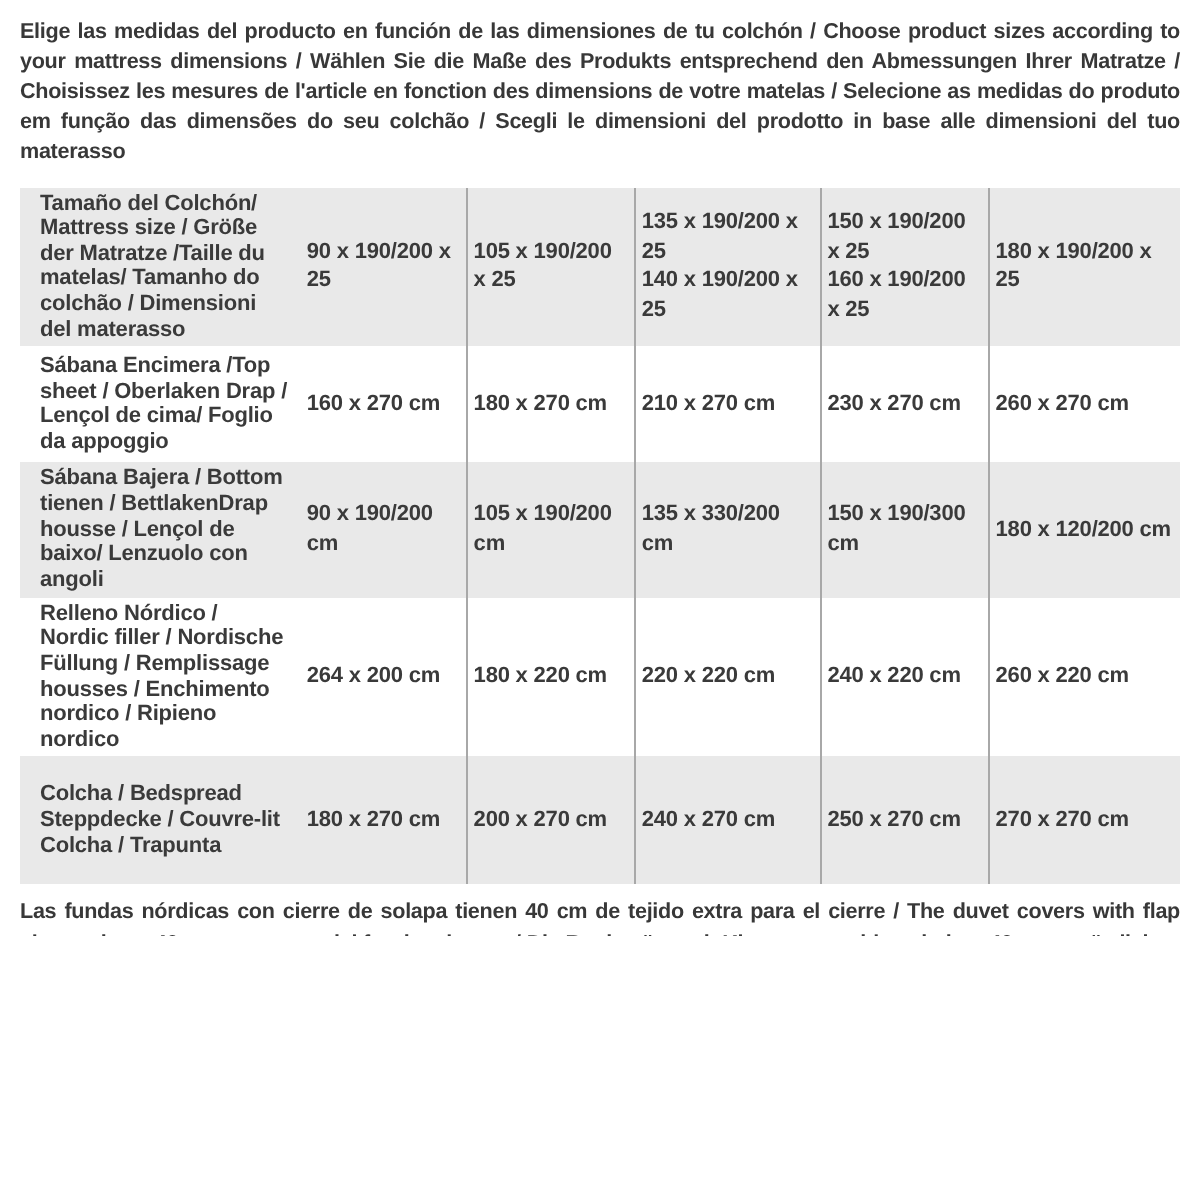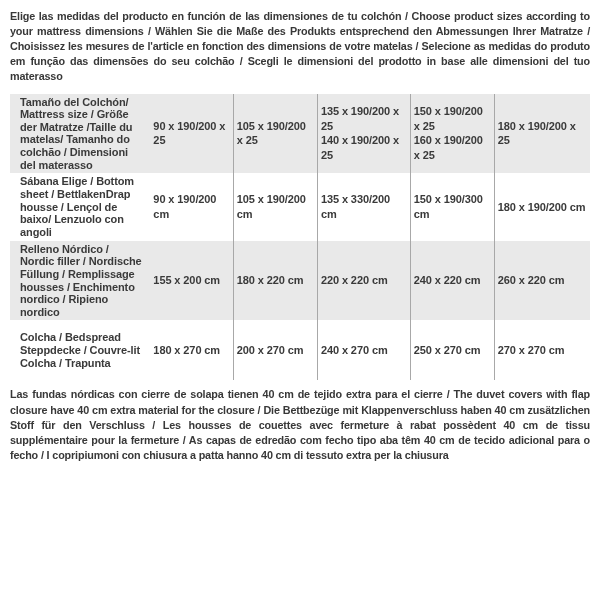--- a/index.html
+++ b/index.html
@@ -96,30 +96,38 @@
         <td class="label">Tamaño del Colchón/ Mattress size / Größe der Matratze /Taille du matelas/ Tamanho do colchão / Dimensioni del materasso</td>
         <td class="val">90 x 190/200 x 25</td>
         <td class="val">105 x 190/200 x 25</td>
         <td class="val">135 x 190/200 x 25
 140 x 190/200 x 25</td>
         <td class="val">150 x 190/200 x 25
 160 x 190/200 x 25</td>
         <td class="val">180 x 190/200 x 25</td>
       </tr>
       <tr>
-        <td class="label">Sábana Elige / Bottom sheet / BettlakenDrap housse / Lençol de baixo/ Lenzuolo con angoli</td>
+        <td class="label">Sábana Encimera /Top sheet / Oberlaken Drap / Lençol de cima/ Foglio da appoggio</td>
+        <td class="val">160 x 270 cm</td>
+        <td class="val">180 x 270 cm</td>
+        <td class="val">210 x 270 cm</td>
+        <td class="val">230 x 270 cm</td>
+        <td class="val">260 x 270 cm</td>
+      </tr>
+      <tr>
+        <td class="label">Sábana Bajera / Bottom tienen / BettlakenDrap housse / Lençol de baixo/ Lenzuolo con angoli</td>
         <td class="val">90 x 190/200 cm</td>
         <td class="val">105 x 190/200 cm</td>
         <td class="val">135 x 330/200 cm</td>
         <td class="val">150 x 190/300 cm</td>
-        <td class="val">180 x 190/200 cm</td>
+        <td class="val">180 x 120/200 cm</td>
       </tr>
       <tr>
         <td class="label">Relleno Nórdico / Nordic filler / Nordische Füllung / Remplissage housses / Enchimento nordico / Ripieno nordico</td>
-        <td class="val">155 x 200 cm</td>
+        <td class="val">264 x 200 cm</td>
         <td class="val">180 x 220 cm</td>
         <td class="val">220 x 220 cm</td>
         <td class="val">240 x 220 cm</td>
         <td class="val">260 x 220 cm</td>
       </tr>
       <tr>
         <td class="label">Colcha / Bedspread Steppdecke / Couvre-lit Colcha / Trapunta</td>
         <td class="val">180 x 270 cm</td>
         <td class="val">200 x 270 cm</td>
         <td class="val">240 x 270 cm</td>

